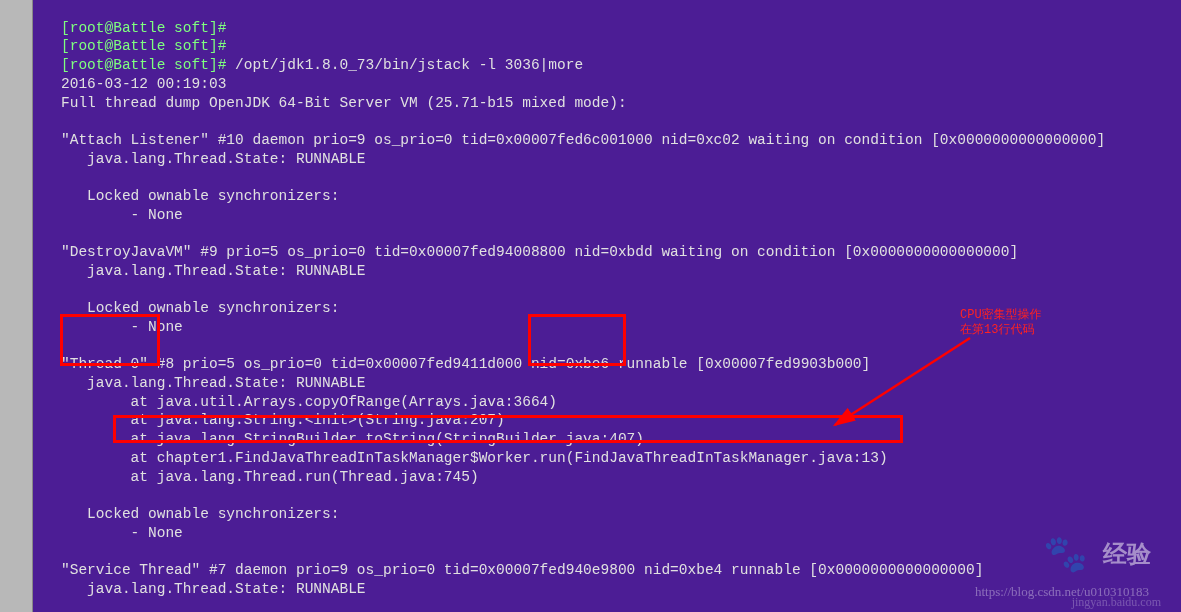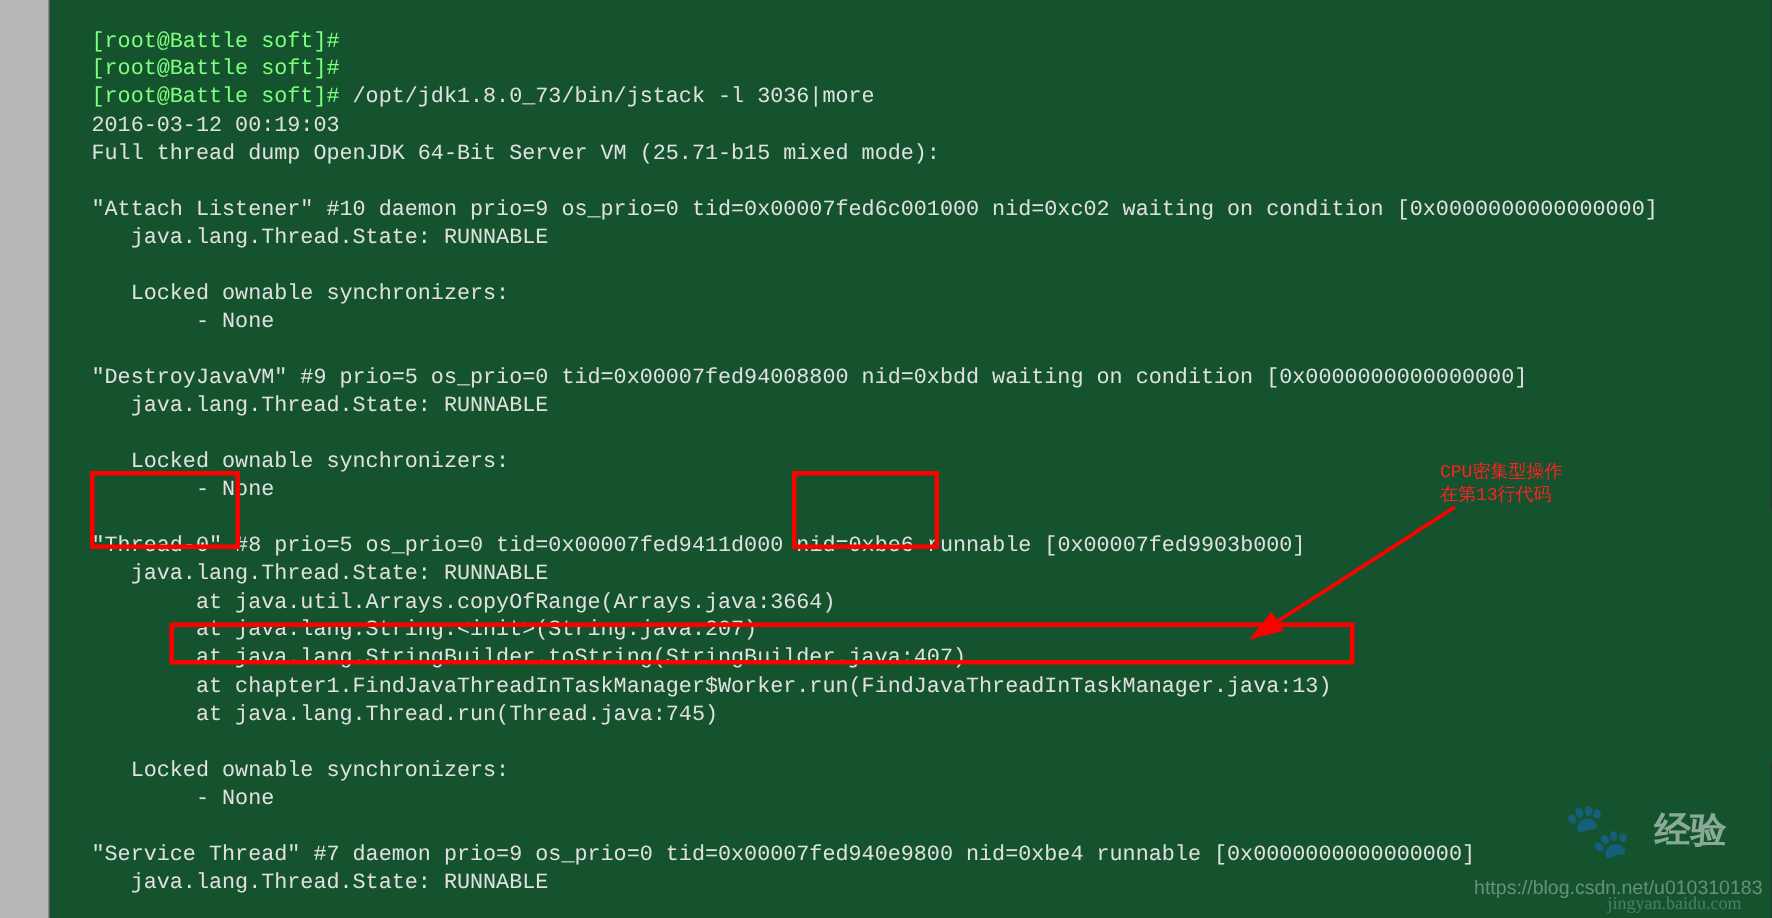--- a/index.html
+++ b/index.html
@@ -20,21 +20,21 @@
     height: 100%;
     background: #b8b8b8;
     border-right: 1px solid #888;
   }
   .terminal {
     position: absolute;
     left: 33px;
     top: 0;
     right: 0;
     bottom: 0;
-    background: #14532d;
+    background: #4c1d95;
     color: #e0e0e0;
     white-space: pre;
     padding-left: 28px;
     padding-top: 0px;
   }
   .prompt { color: #7fff7f; }
   .cmd { color: #e0e0e0; }
   .state-line { color: #e0e0e0; }
   .thread-line { color: #e0e0e0; }
   .box1 {
@@ -76,25 +76,25 @@
     width: 100px;
   }
   .arrow {
     position: absolute;
     left: 820px;
     top: 330px;
     pointer-events: none;
   }
   .watermark {
     position: absolute;
-    right: 6px;
+    right: 32px;
     bottom: 10px;
     color: rgba(255,255,255,0.35);
     font-size: 13px;
-    font-family: Liberation Sans, sans-serif;
+    font-family: Liberation Serif, serif;
   }
   .logo {
     position: absolute;
     right: 30px;
     bottom: 25px;
     color: rgba(255,255,255,0.5);
     font-size: 24px;
     font-family: sans-serif;
     font-weight: bold;
     display: flex;

